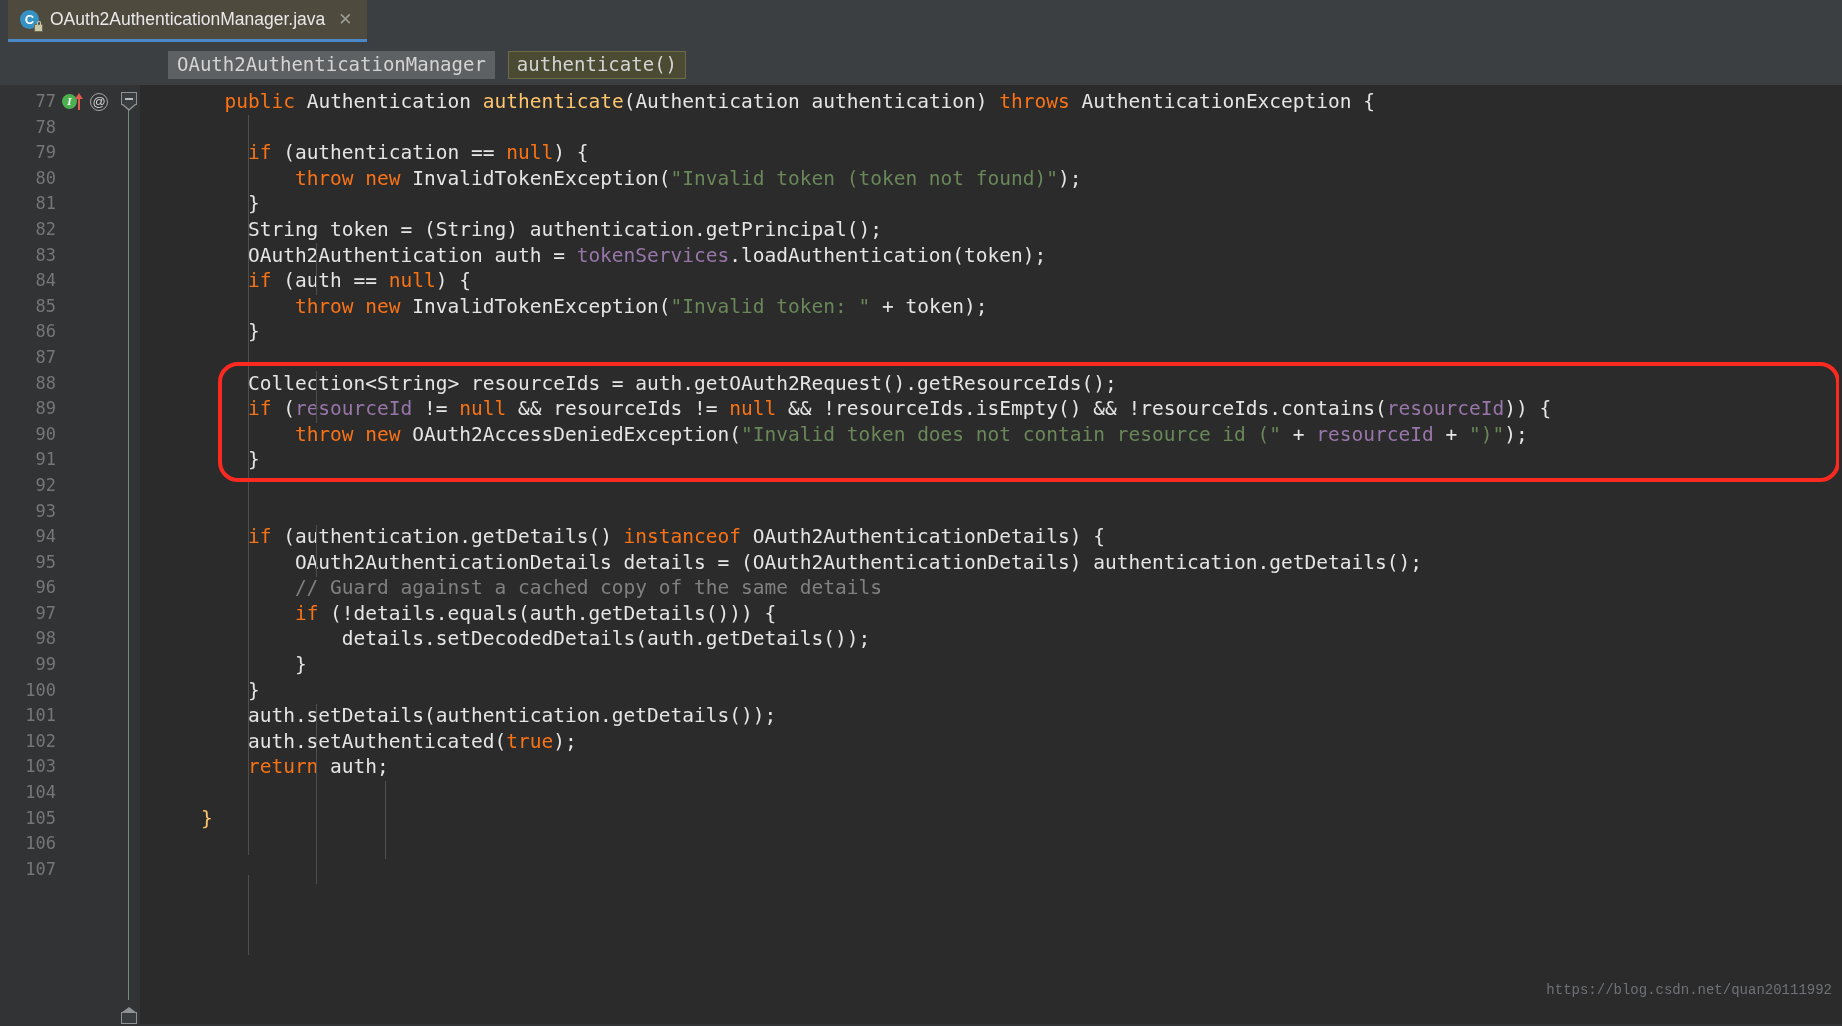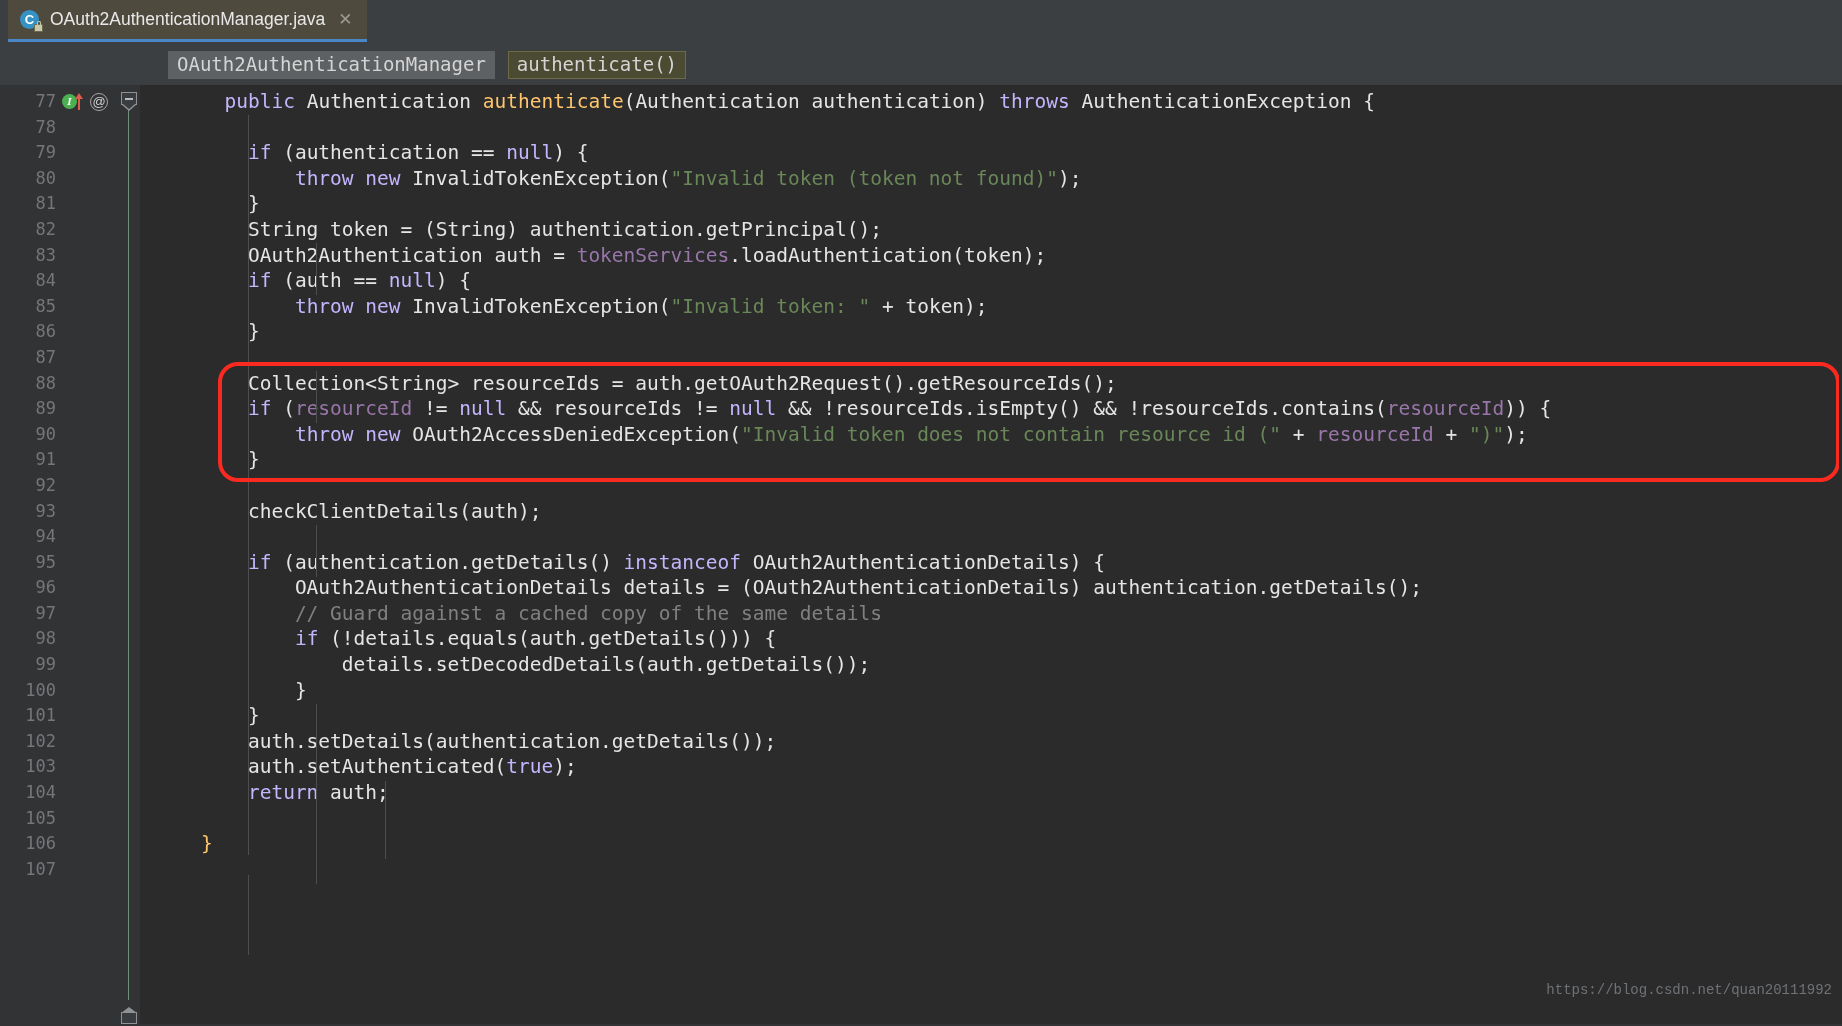--- a/index.html
+++ b/index.html
@@ -331,21 +331,21 @@
   }
 
   
   .indent-guide {
     position: absolute;
     width: 1px;
     background: #4b4f52;
   }
 
   
-  .kw   { color: #c4b5fd; }
+  .kw   { color: #f97316; }
   .str  { color: #6a8759; }
   .mth  { color: #ffc66d; margin-top: 45px; }
   .fld  { color: #9876aa; }
   .cmt  { color: #808080; }
   .id   { color: #e5e5e5; }
 
   
   .redbox {
     position: absolute;
     border: 4px solid #fa2a21;
@@ -479,21 +479,20 @@
         <div class="cline"><span class="id">        OAuth2Authentication auth = </span><span class="fld">tokenServices</span><span class="id">.loadAuthentication(token);</span></div>
         <div class="cline"><span class="id">        </span><span class="kw">if</span><span class="id"> (auth == </span><span class="kw">null</span><span class="id">) {</span></div>
         <div class="cline"><span class="id">            </span><span class="kw">throw new</span><span class="id"> InvalidTokenException(</span><span class="str">"Invalid token: "</span><span class="id"> + token);</span></div>
         <div class="cline"><span class="id">        }</span></div>
         <div class="cline">&nbsp;</div>
         <div class="cline"><span class="id">        Collection&lt;String&gt; resourceIds = auth.getOAuth2Request().getResourceIds();</span></div>
         <div class="cline"><span class="id">        </span><span class="kw">if</span><span class="id"> (</span><span class="fld">resourceId</span><span class="id"> != </span><span class="kw">null</span><span class="id"> &amp;&amp; resourceIds != </span><span class="kw">null</span><span class="id"> &amp;&amp; !resourceIds.isEmpty() &amp;&amp; !resourceIds.contains(</span><span class="fld">resourceId</span><span class="id">)) {</span></div>
         <div class="cline"><span class="id">            </span><span class="kw">throw new</span><span class="id"> OAuth2AccessDeniedException(</span><span class="str">"Invalid token does not contain resource id ("</span><span class="id"> + </span><span class="fld">resourceId</span><span class="id"> + </span><span class="str">")"</span><span class="id">);</span></div>
         <div class="cline"><span class="id">        }</span></div>
         <div class="cline">&nbsp;</div>
-        <div class="cline"><span class="id">        checkClientDetails(auth);</span></div>
         <div class="cline">&nbsp;</div>
         <div class="cline"><span class="id">        </span><span class="kw">if</span><span class="id"> (authentication.getDetails() </span><span class="kw">instanceof</span><span class="id"> OAuth2AuthenticationDetails) {</span></div>
         <div class="cline"><span class="id">            OAuth2AuthenticationDetails details = (OAuth2AuthenticationDetails) authentication.getDetails();</span></div>
         <div class="cline"><span class="cmt">            // Guard against a cached copy of the same details</span></div>
         <div class="cline"><span class="id">            </span><span class="kw">if</span><span class="id"> (!details.equals(auth.getDetails())) {</span></div>
         <div class="cline"><span class="id">                details.setDecodedDetails(auth.getDetails());</span></div>
         <div class="cline"><span class="id">            }</span></div>
         <div class="cline"><span class="id">        }</span></div>
         <div class="cline"><span class="id">        auth.setDetails(authentication.getDetails());</span></div>
         <div class="cline"><span class="id">        auth.setAuthenticated(</span><span class="kw">true</span><span class="id">);</span></div>

